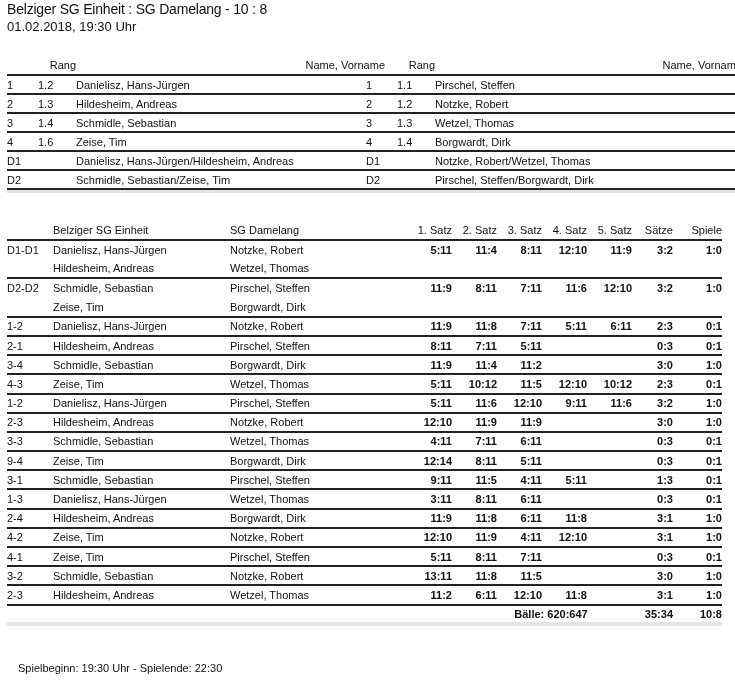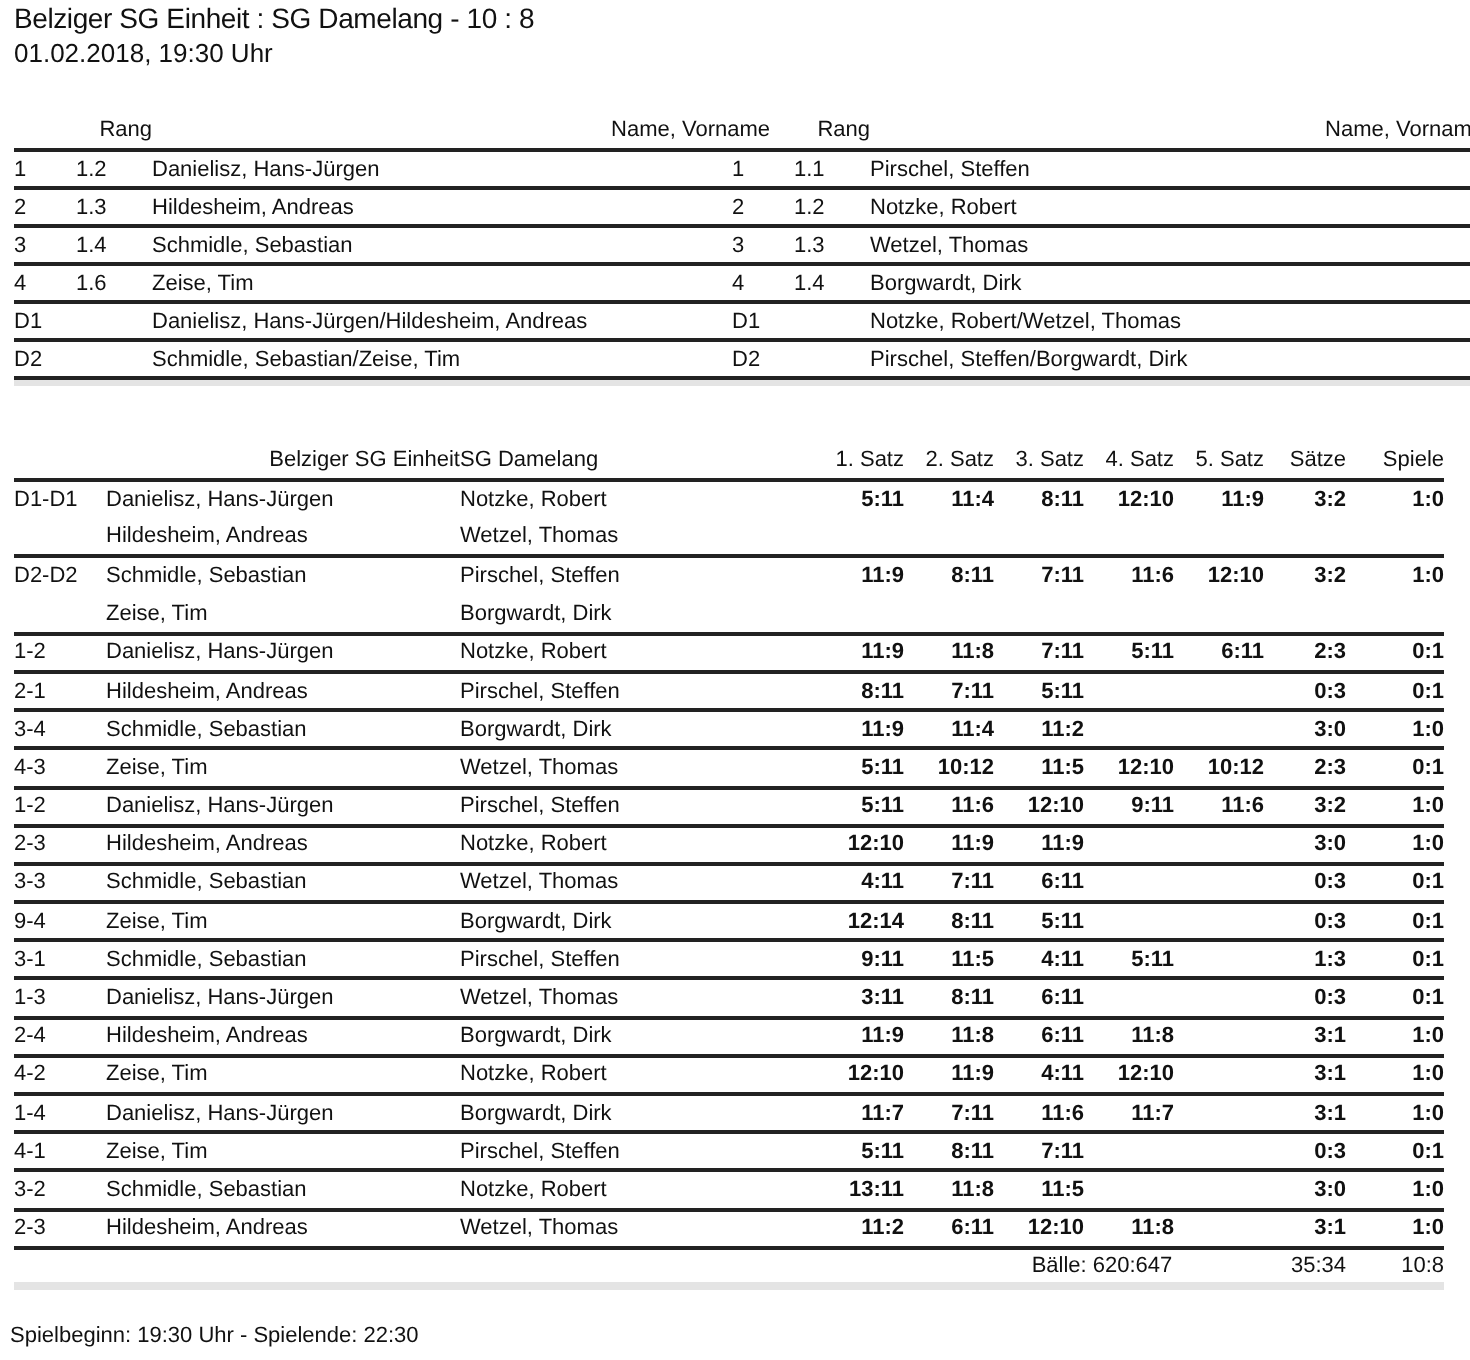--- a/index.html
+++ b/index.html
@@ -17,31 +17,31 @@
   .lineup tfoot td { height: 4px; border-top: 2px solid #222; background: #e4e4e4; }
   .lineup .c1 { width: 31px; }
   .lineup .c2 { width: 38px; }
 
   .games { position: absolute; left: 7px; top: 221px; width: 715px; border-collapse: collapse; }
   .games th { font-weight: normal; font-size: 11px; height: 19px; padding: 0; text-align: left; vertical-align: middle; }
   .games th.num, .games td.num { text-align: right; }
   .games td { font-size: 11px; height: 19.2px; padding: 0; vertical-align: middle; }
   .games tr.sep td { border-top: 2px solid #222; }
   .games td.num { font-weight: bold; }
-  .games tr.sum td { border-top: 2px solid #222; border-bottom: 4px solid #e4e4e4; font-weight: normal; }
+  .games tr.sum td { border-top: 2px solid #222; border-bottom: 4px solid #e4e4e4; font-weight: bold; }
   .games .cg { width: 46px; }
-  .games .cn1 { width: 177px; text-align: right; }
+  .games .cn1 { width: 177px; }
   .games .cn2 { width: 180px; }
   .games .cs1 { width: 42px; }
   .games .cs { width: 45px; }
   .games .cst { width: 41px; }
   .games .csp { width: 49px; }
   .games td.balls { text-align: center; padding-left: 60px; }
 
-  .footer { position: absolute; left: 5px; top: 662px; font-size: 11px; }
+  .footer { position: absolute; left: 18px; top: 662px; font-size: 11px; }
 </style>
 </head>
 <body>
 
 <div class="title">Belziger SG Einheit : SG Damelang - 10 : 8</div>
 <div class="subtitle">01.02.2018, 19:30 Uhr</div>
 
 <table class="lineup left">
   <thead>
     <tr>
@@ -326,32 +326,20 @@
         <td>Notzke, Robert</td>
         <td class="num">12:10</td>
         <td class="num">11:9</td>
         <td class="num">4:11</td>
         <td class="num">12:10</td>
         <td class="num"></td>
         <td class="num">3:1</td>
         <td class="num">1:0</td>
       </tr>
       <tr class="sep">
-        <td>1-4</td>
-        <td>Danielisz, Hans-Jürgen</td>
-        <td>Borgwardt, Dirk</td>
-        <td class="num">11:7</td>
-        <td class="num">7:11</td>
-        <td class="num">11:6</td>
-        <td class="num">11:7</td>
-        <td class="num"></td>
-        <td class="num">3:1</td>
-        <td class="num">1:0</td>
-      </tr>
-      <tr class="sep">
         <td>4-1</td>
         <td>Zeise, Tim</td>
         <td>Pirschel, Steffen</td>
         <td class="num">5:11</td>
         <td class="num">8:11</td>
         <td class="num">7:11</td>
         <td class="num"></td>
         <td class="num"></td>
         <td class="num">0:3</td>
         <td class="num">0:1</td>

